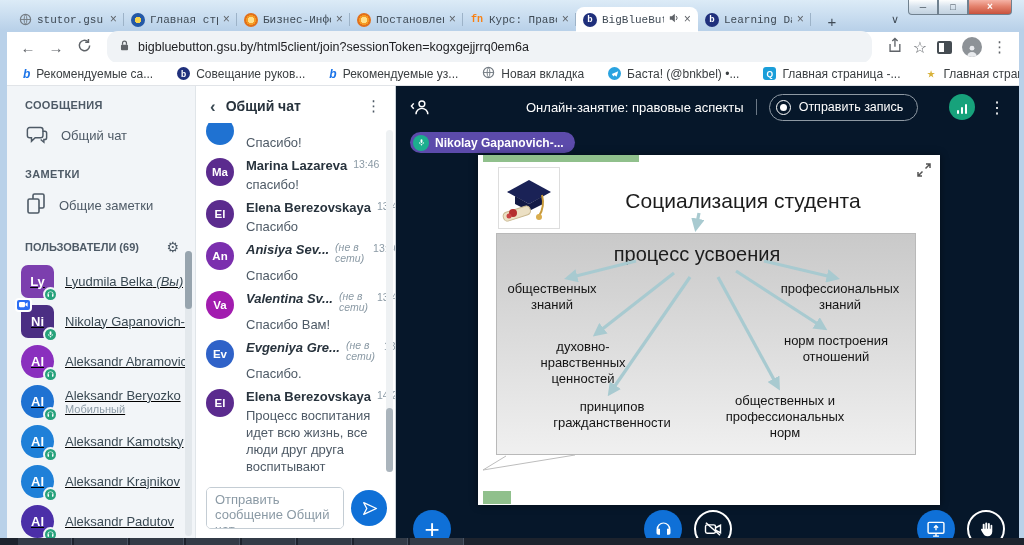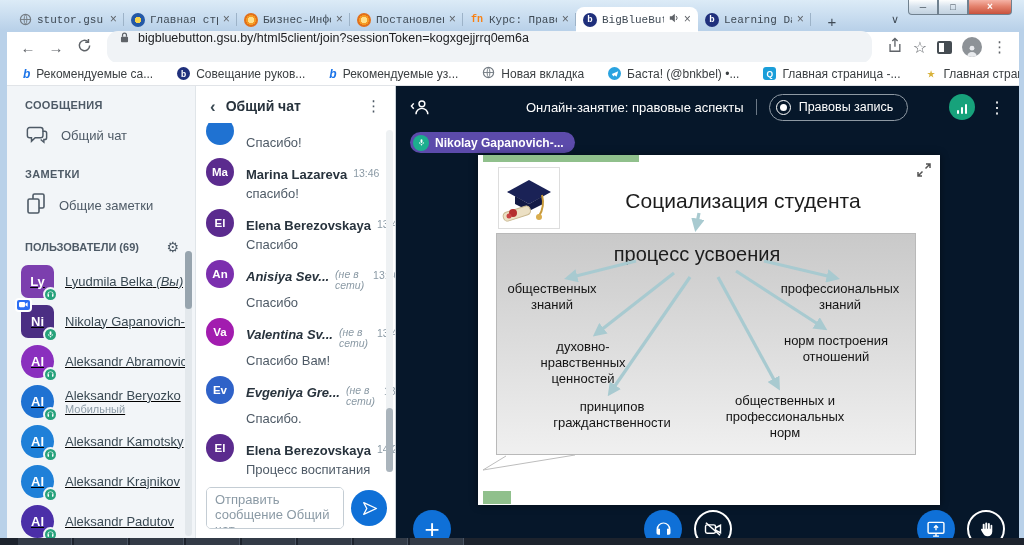--- a/index.html
+++ b/index.html
@@ -26,21 +26,21 @@
   .fav-bbb { background:#20307c; }
   .fav-moodle { background:transparent; color:#f98012; font-size:10px; font-weight:800; border-radius:0; }
   .fav-q { background:#1a9ed9; border-radius:3px; }
   .fav-tg { background:#2aa3e0; }
   .fav-star { background:transparent; color:#d8b23a; font-size:12px; border-radius:0; }
   .newtab { width:26px; height:22px; margin-left:8px; display:flex; align-items:center; justify-content:center; font-size:15px; color:#3f4a55; }
   .tabs-chevron { position:absolute; top:6px; right:112px; width:24px; font-size:11px; color:#3f4a55; text-align:center; }
 
   .toolbar { position:absolute; top:25px; left:0; right:0; height:30px; background:#fff; border-radius:0; display:flex; align-items:center; padding:0 8px; gap:2px; }
   .nav-ic { width:26px; text-align:center; font-size:15px; color:#5f6368; flex:none; }
-  .omni { flex:1; height:32px; background:#f0f3f6; border-radius:11px; display:flex; padding:0 12px; gap:8px; font-size:12.5px; color:#202124; margin:0 8px; overflow:hidden; white-space:nowrap; }
+  .omni { flex:1; height:32px; background:#f0f3f6; border-radius:11px; display:flex; align-items:center; padding:0 12px; gap:8px; font-size:12.5px; color:#202124; margin:0 8px; overflow:hidden; white-space:nowrap; }
   .tb-right { display:flex; align-items:center; gap:10px; padding:0 4px; }
   .panel-ic { width:15px; height:13px; border:2px solid #454c52; border-radius:2px; position:relative; }
   .panel-ic::after { content:""; position:absolute; right:0; top:0; bottom:0; width:6px; background:#454c52; }
   .chrome-avatar { width:20px; height:20px; border-radius:50%; background:#8d9297; display:flex; align-items:flex-end; justify-content:center; overflow:hidden; }
 
   .bookmarks { position:absolute; top:55px; left:0; right:0; height:24px; background:#fff; border-bottom:1px solid #e1e4e8; display:flex; align-items:center; gap:24px; padding:0 16px; font-size:12px; color:#3c4043; white-space:nowrap; overflow:hidden; }
   .bm { display:flex; align-items:center; gap:6px; }
   .bm .fav { width:13px; height:13px; font-size:8.5px; }
   .bm-b { color:#1a73e8; font-weight:800; font-size:12px; font-style:italic; }
 
@@ -68,21 +68,21 @@
 
   
   .chat { width:201px; background:#fff; border-left:1px solid #e0e5e9; border-right:1px solid #ccd3d9; display:flex; flex-direction:column; position:relative; flex:none; }
   .chat-hdr { display:flex; align-items:center; gap:10px; padding:11px 14px 8px 14px; }
   .chat-back { font-size:17px; font-weight:700; color:#3b4a54; line-height:1; }
   .chat-title { font-size:14px; font-weight:700; color:#28333d; flex:1; }
   .vdots { color:#4e5a66; font-size:15px; }
   .msgs { flex:1; overflow:hidden; position:relative; }
   .msg { position:relative; padding:7px 8px 0 50px; }
   .mav { position:absolute; left:10px; top:7px; width:28px; height:28px; border-radius:50%; color:#fff; font-weight:700; font-size:11.5px; display:flex; align-items:center; justify-content:center; }
-  .mhdr { display:flex; align-items:flex-start; gap:6px;margin-top:9px; }
+  .mhdr { display:flex; align-items:flex-start; gap:6px; }
   .mname { font-weight:700; font-size:13px; color:#28333d; white-space:nowrap; }
   .it { font-style:italic; }
   .mgrp { margin-left:auto; display:flex; gap:5px; align-items:flex-start; }
   .moff { font-style:italic; color:#8b9aa5; font-size:10.5px; width:33px; line-height:11px; }
   .mtime { color:#8b9aa5; font-size:10.5px; }
   .mtext { font-size:13px; color:#4e5a66; margin-top:3px; line-height:17px; }
   .partial { margin-top:-13px; }
   .chat-input { display:flex; gap:7px; align-items:center; padding:6px 8px 9px 10px; }
   .chat-in { flex:1; height:42px; border:1px solid #c4cdd4; border-radius:5px; resize:none; font-family:"Liberation Sans",sans-serif; font-size:13px; color:#555; padding:4px 8px; outline:none; }
   .chat-in::placeholder { color:#8b9aa5; }
@@ -503,21 +503,21 @@
             <svg width="22" height="20" viewBox="0 0 24 22">
               <path d="M4 7l-2.5 3L4 13" fill="none" stroke="#fff" stroke-width="1.6"></path>
               <circle cx="13" cy="7.5" r="3.2" fill="none" stroke="#fff" stroke-width="1.6"></circle>
               <path d="M6.5 19a6.5 6.5 0 0 1 13 0" fill="none" stroke="#fff" stroke-width="1.6"></path>
             </svg>
           </span>
         <span class="mtitle">Онлайн-занятие: правовые аспекты</span>
         <span class="mdiv"></span>
         <span class="rec-pill">
           <span class="rec-dot"></span>
-          <span>Правовы запись</span>
+          <span>Отправить запись</span>
         </span>
         <span class="conn">
           <span class="cbar" style="height:4px"></span>
             <span class="cbar" style="height:7px"></span>
             <span class="cbar" style="height:10px"></span>
         </span>
         <span class="mdots">⋮</span>
       </div>
 
       <div class="talking">

